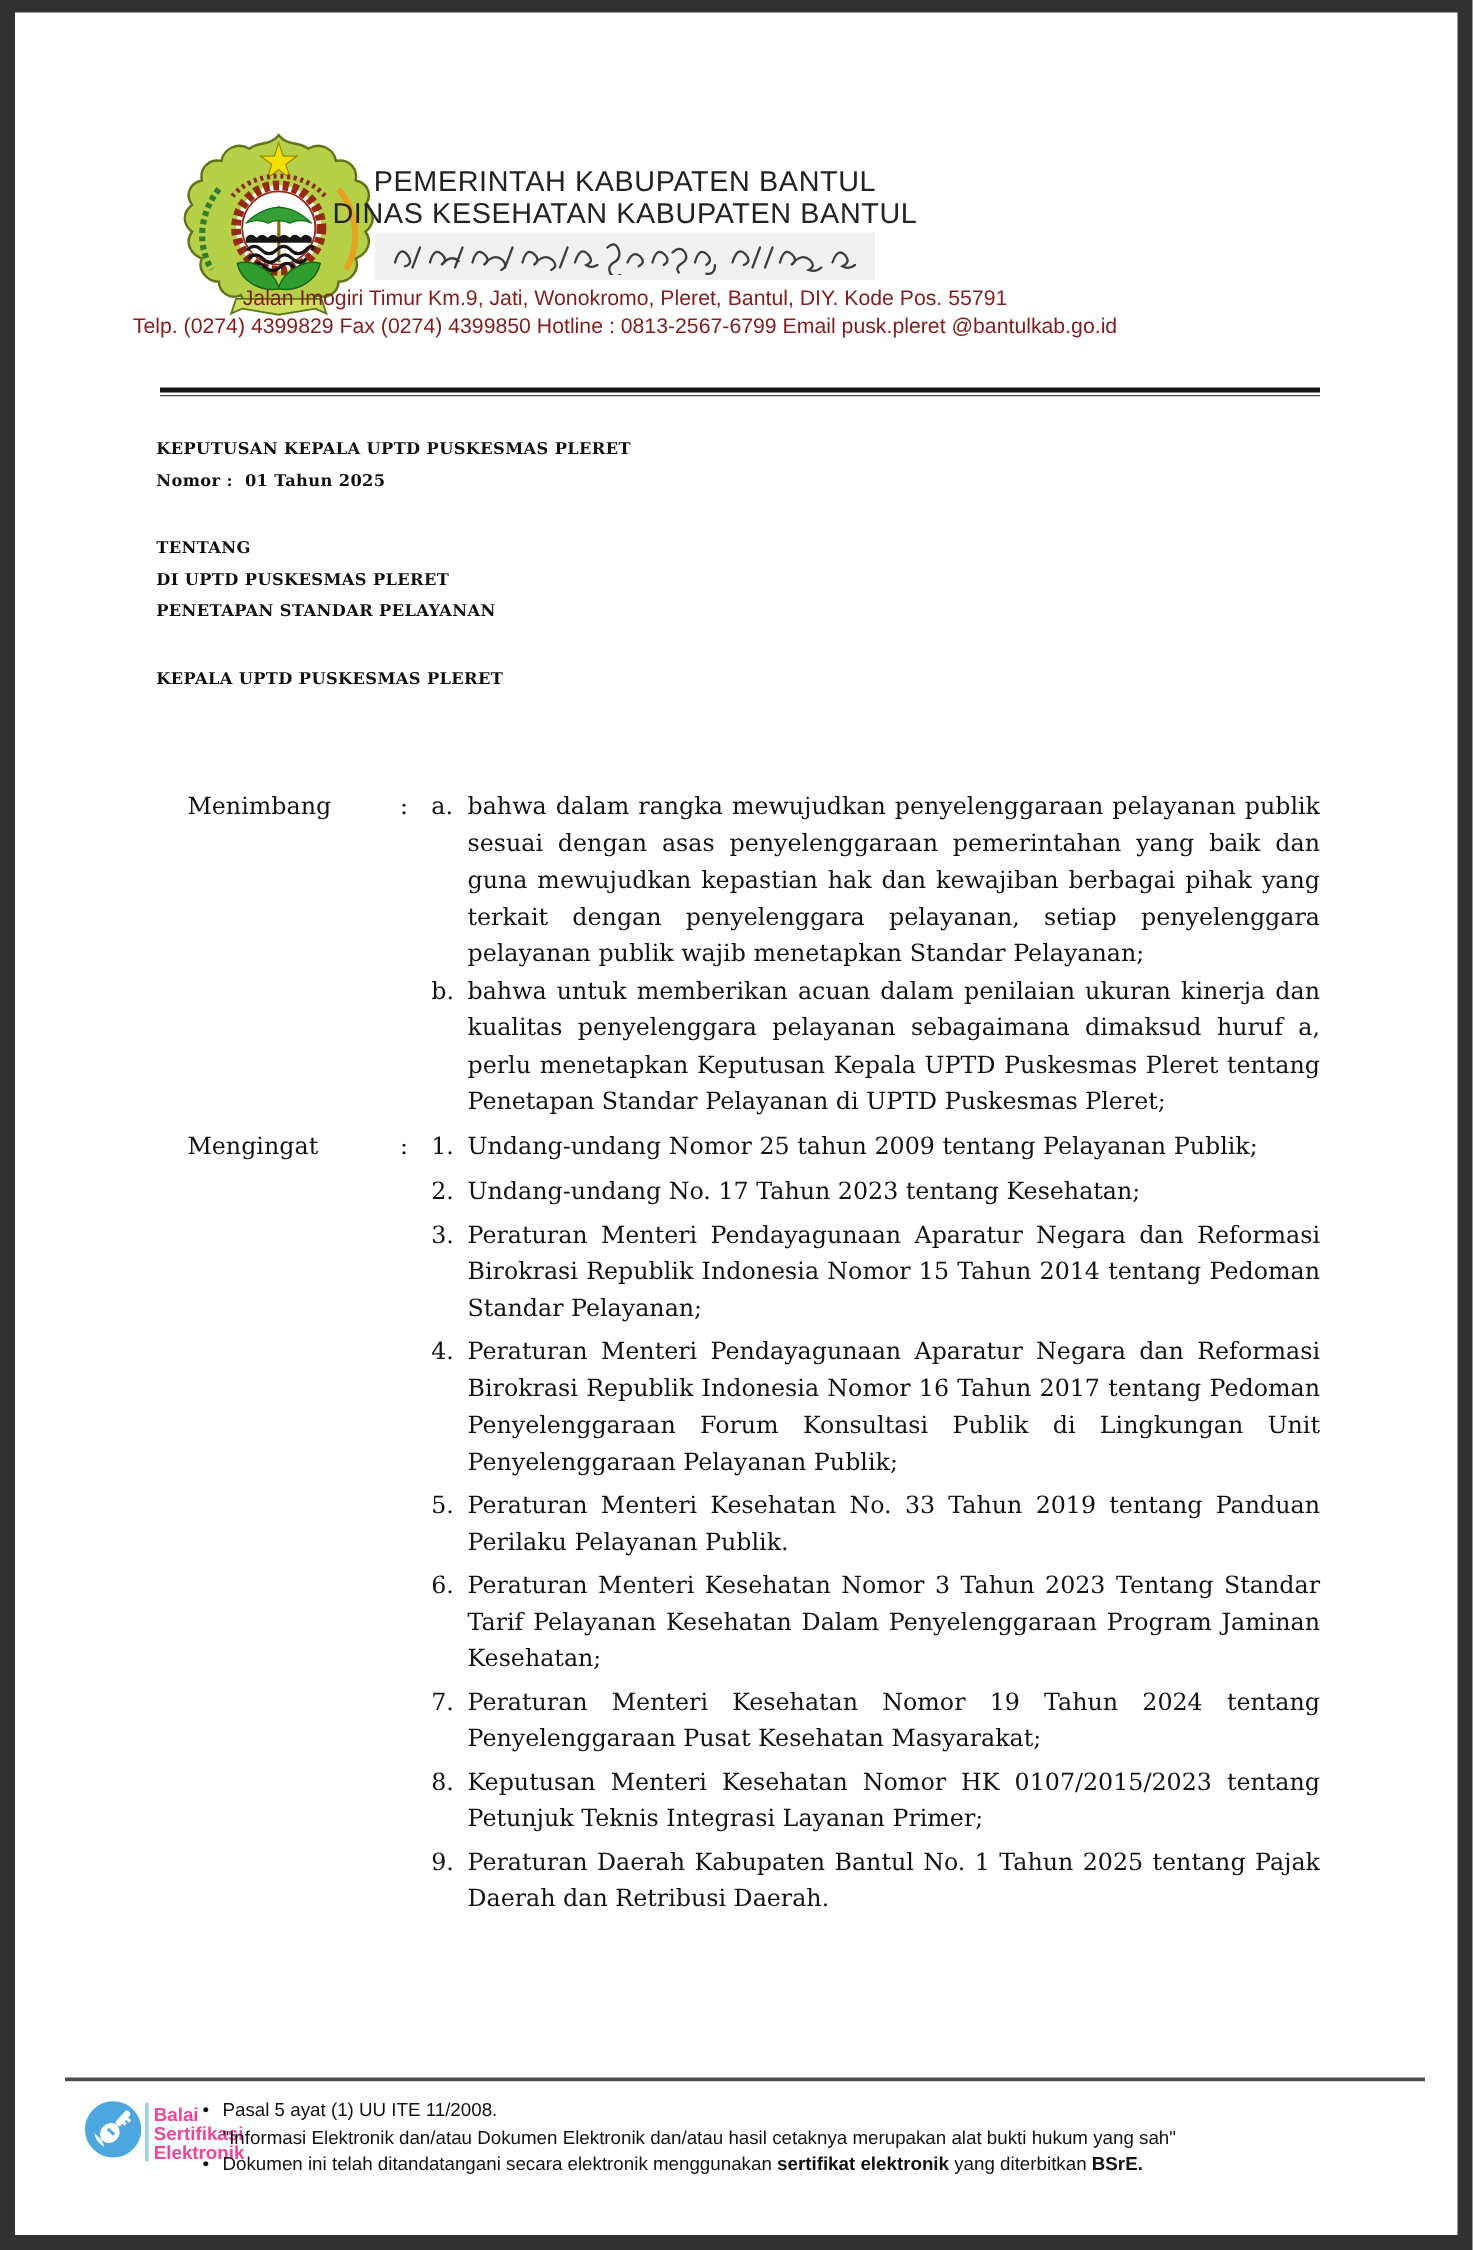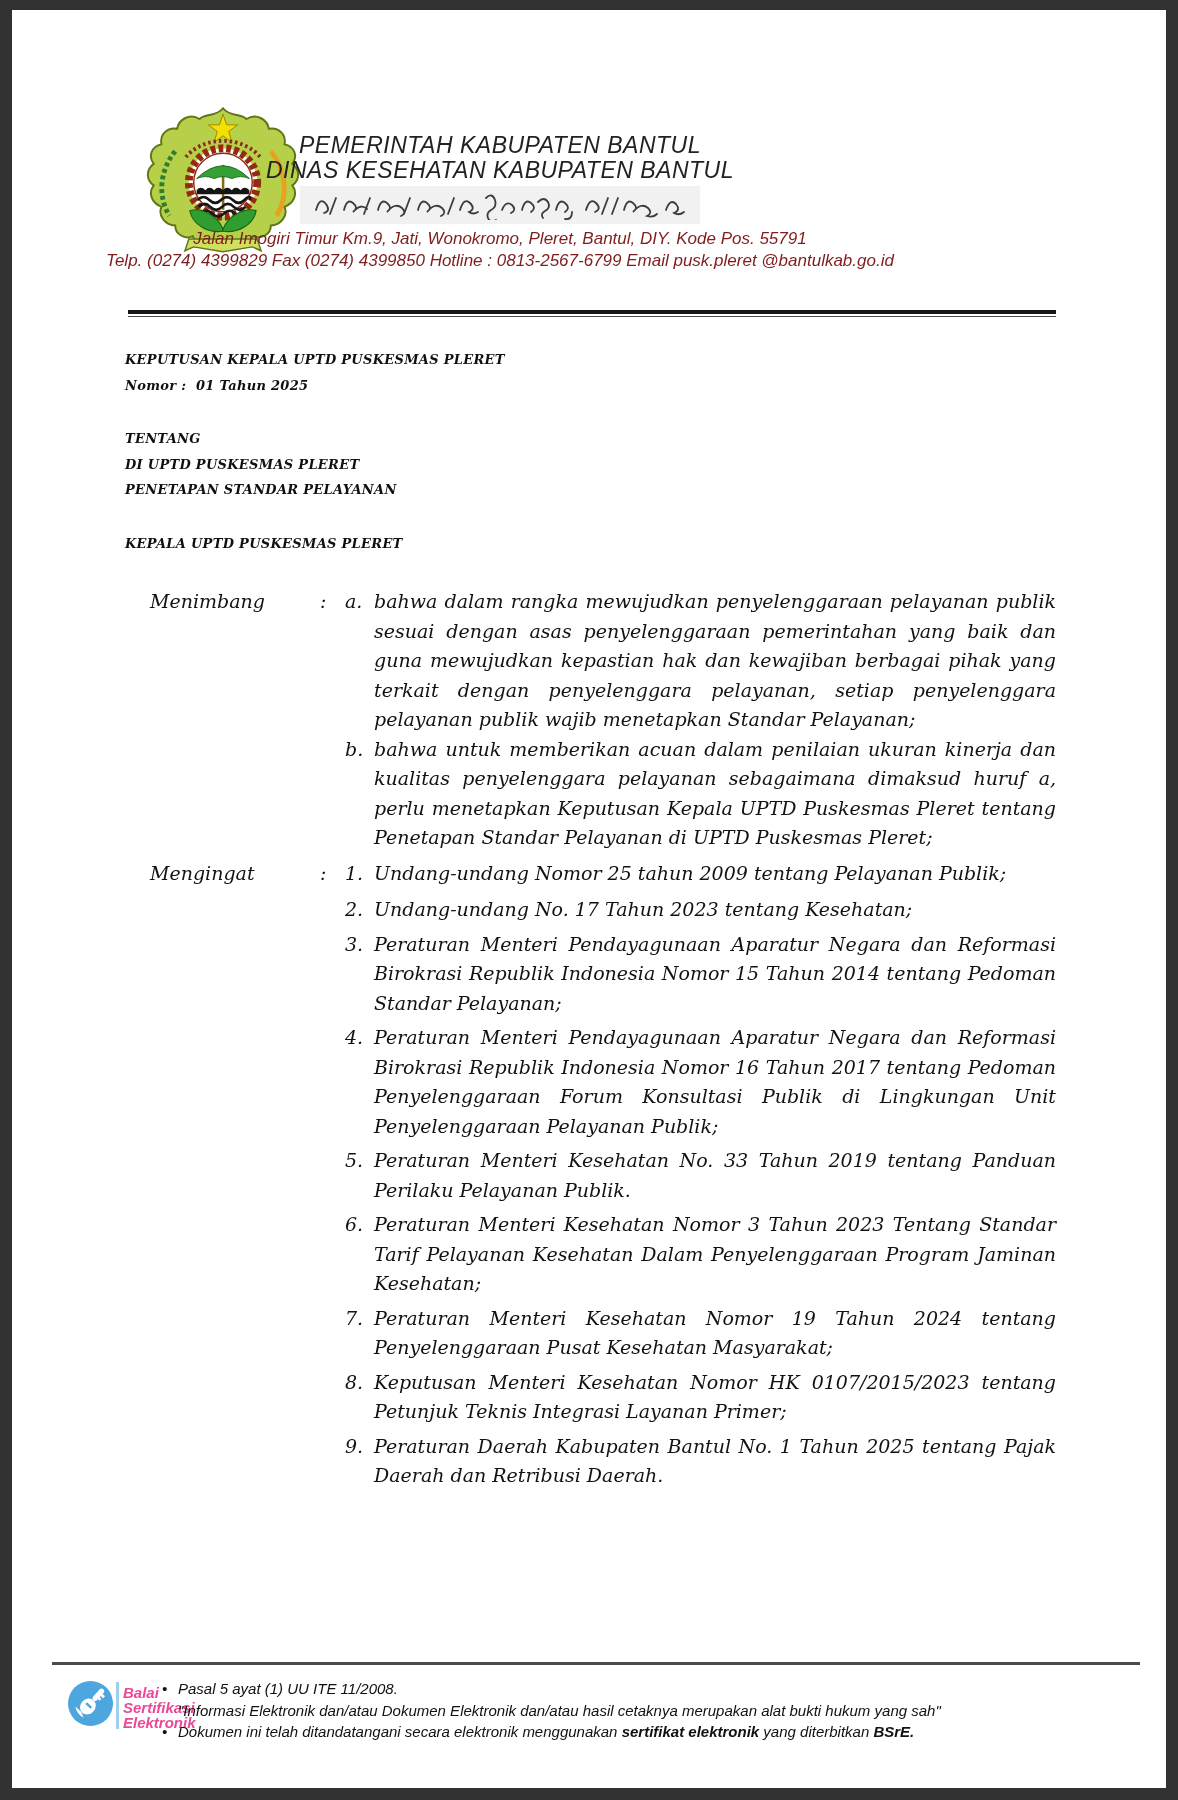--- a/index.html
+++ b/index.html
@@ -5,21 +5,21 @@
   html,body{margin:0;padding:0;}
   body{
     width:1178px;height:1800px;
     background:#323232;
     position:relative;
     font-family:"Liberation Sans",sans-serif;
     -webkit-font-smoothing:antialiased;
   }
   .page{
     position:absolute;left:12px;top:10px;width:1154px;height:1778px;
-    background:#ffffff;color:#1b1b1b;overflow:hidden;font-style:italic;
+    background:#ffffff;color:#1b1b1b;overflow:hidden;
   }
 
   
   .crest{position:absolute;left:128px;top:93px;width:166px;height:154px;}
   .lh-text{position:absolute;left:8px;top:123px;width:960px;text-align:center;color:#222;}
   .lh1{font-size:23px;line-height:25px;letter-spacing:0.5px;}
   .lh2{font-size:30px;line-height:34px;font-weight:bold;letter-spacing:1px;color:#111;}
   .jv{width:400px;height:38px;margin:3px auto 4px;background:#f1f1f1;
       display:flex;align-items:center;justify-content:center;}
   .lh3{font-size:17px;line-height:21.5px;color:#7f1d1d;}
@@ -43,21 +43,21 @@
     position:absolute;left:138px;top:577px;width:906px;
     font-family:"DejaVu Serif",serif;font-size:19px;line-height:29.5px;color:#121212;
   }
   .clause{display:grid;grid-template-columns:170px 25px 1fr;align-items:start;}
   .clause + .clause{margin-top:0px;}
   .clabel,.ccolon{line-height:29.5px;}
   .clist{min-width:0;}
   .li{display:flex;}
   .li .m{flex:0 0 29px;}
   .li .tx{flex:1 1 auto;text-align:justify;text-align-last:left;}
-  .menimbang{margin-bottom:6px;}
+  .menimbang{margin-bottom:6px;margin-top:44px;}
   .mengingat .li{margin-bottom:5px;}
   .mengingat .li:nth-child(2){margin-top:7px;}
 
   
   .f-rule{position:absolute;left:40px;top:1652px;width:1088px;height:3px;background:#4b4b4b;}
   .bsre-logo{position:absolute;left:55px;top:1670px;width:47px;height:47px;}
   .bsre-sep{position:absolute;left:104px;top:1672px;width:2.5px;height:47px;background:#9fd0ee;}
   .bsre-text{
     position:absolute;left:111px;top:1675px;
     font-size:15px;line-height:15px;font-weight:bold;color:#ec4899;

